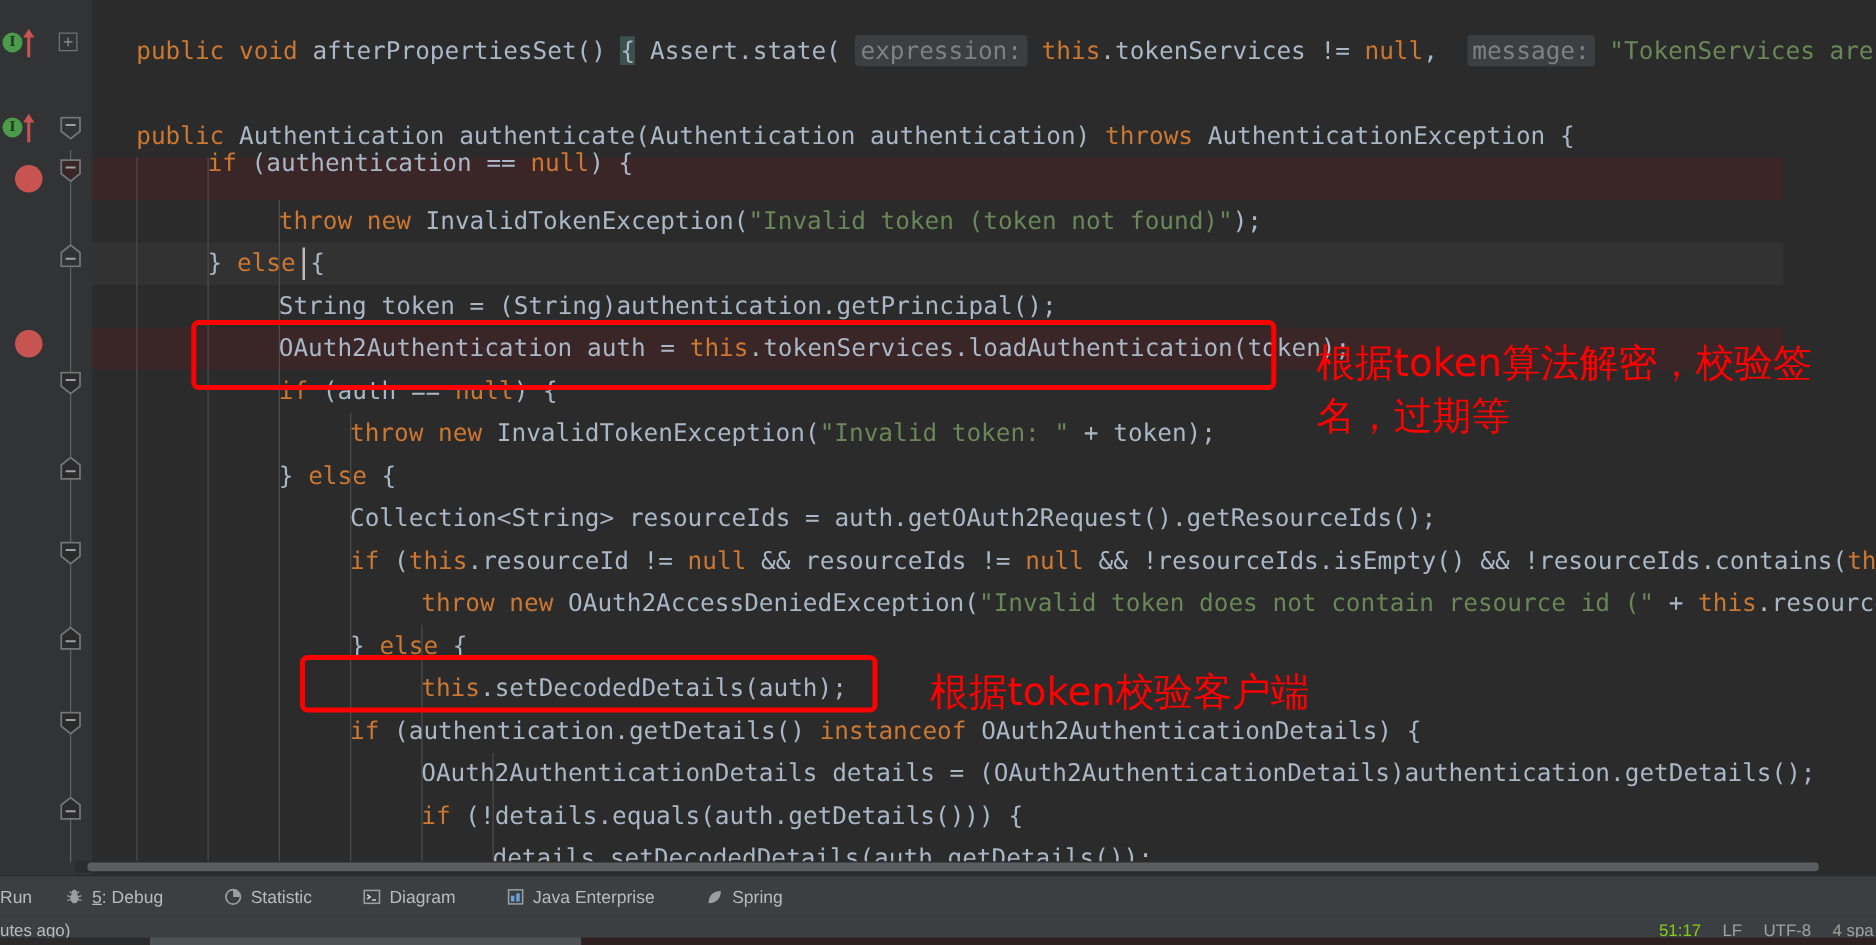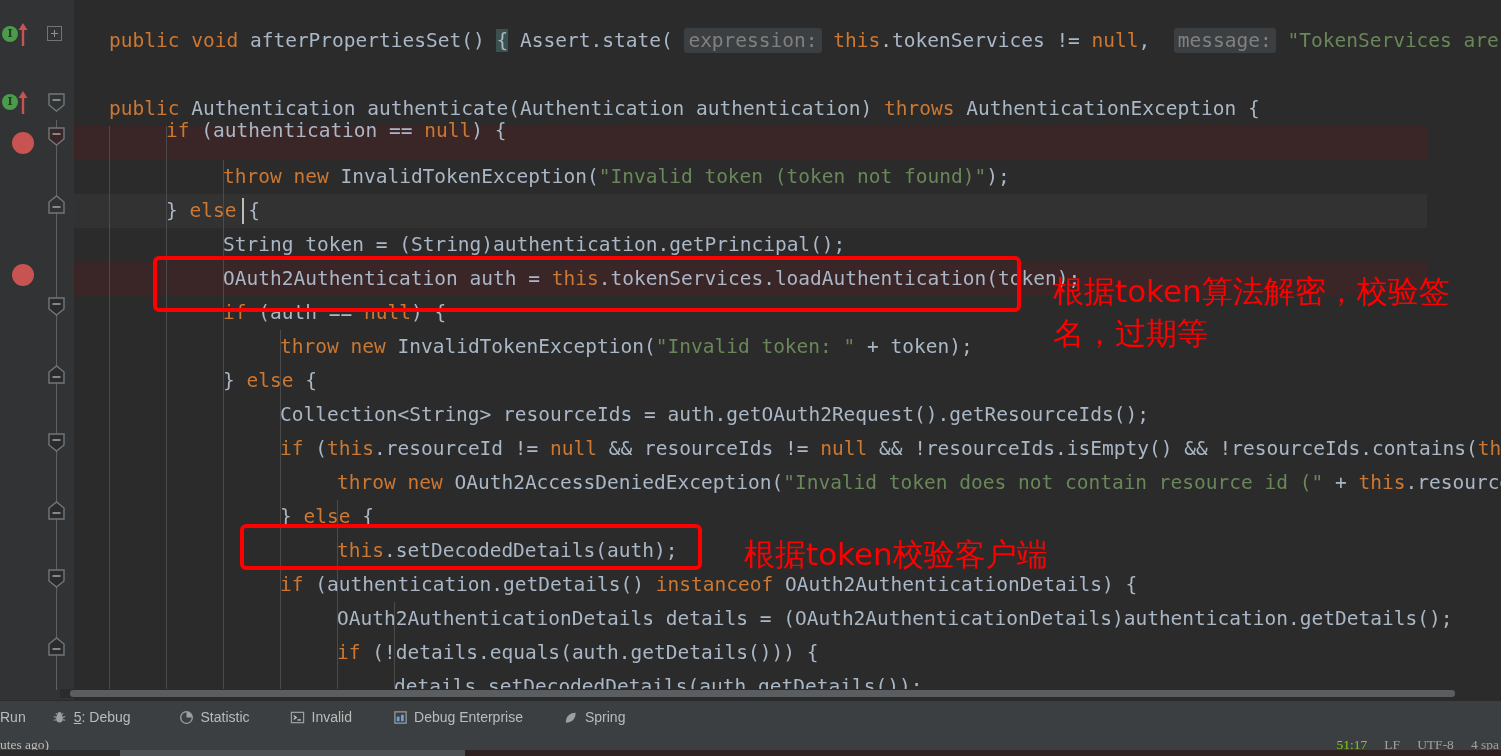--- a/index.html
+++ b/index.html
@@ -166,21 +166,21 @@
     display: inline-flex; align-items: center; justify-content: center;
     flex: 0 0 16px;
   }
 
   
   #statusbar {
     position: absolute; left: 0; top: 733px;
     width: 1501px; height: 23px;
     background: #3c3f41;
     display: flex; align-items: center;
-    font-family: Liberation Serif, serif;
+    font-family: Liberation Sans, sans-serif;
     font-size: 13.5px;
     color: #a0a0a0;
   }
   #status-left { padding-left: 0px; color: #bbbbbb; }
   #status-right {
     position: absolute; right: 0; top: 0; height: 23px;
     display: flex; align-items: center; gap: 17px;
     padding-right: 2px;
   }
   #status-right .pos { color: #84cc16; }
@@ -356,32 +356,32 @@
     </div>
 
     <div class="tb-item" style="margin-left:14px">
       <span class="tb-icon">
         <svg width="15" height="15" viewBox="0 0 16 16">
           <rect x="1.5" y="2.5" width="13" height="11" fill="none" stroke="#9aa0a2" stroke-width="1.3"></rect>
           <path d="M4 6 L6.6 8 L4 10" stroke="#cfd4d6" stroke-width="1.3" fill="none"></path>
           <path d="M8 10.6 L11.5 10.6" stroke="#cfd4d6" stroke-width="1.3"></path>
         </svg>
       </span>
-      <span class="tb-label">Invalid</span>
+      <span class="tb-label">Diagram</span>
     </div>
 
     <div class="tb-item" style="margin-left:14px">
       <span class="tb-icon">
         <svg width="15" height="15" viewBox="0 0 16 16">
           <rect x="2" y="2" width="12" height="12" fill="none" stroke="#9aa0a2" stroke-width="1.3"></rect>
           <rect x="4" y="7" width="3" height="5" fill="#6a9fd8"></rect>
           <rect x="8.5" y="5" width="3" height="7" fill="#6a9fd8"></rect>
         </svg>
       </span>
-      <span class="tb-label">Debug Enterprise</span>
+      <span class="tb-label">Java Enterprise</span>
     </div>
 
     <div class="tb-item" style="margin-left:14px">
       <span class="tb-icon">
         <svg width="15" height="15" viewBox="0 0 16 16">
           <path d="M13.5 3 C13.5 10 9 13.5 3 13.5 C3 6.5 7.5 3 13.5 3 Z" fill="#9aa0a2"></path>
         </svg>
       </span>
       <span class="tb-label">Spring</span>
     </div>

